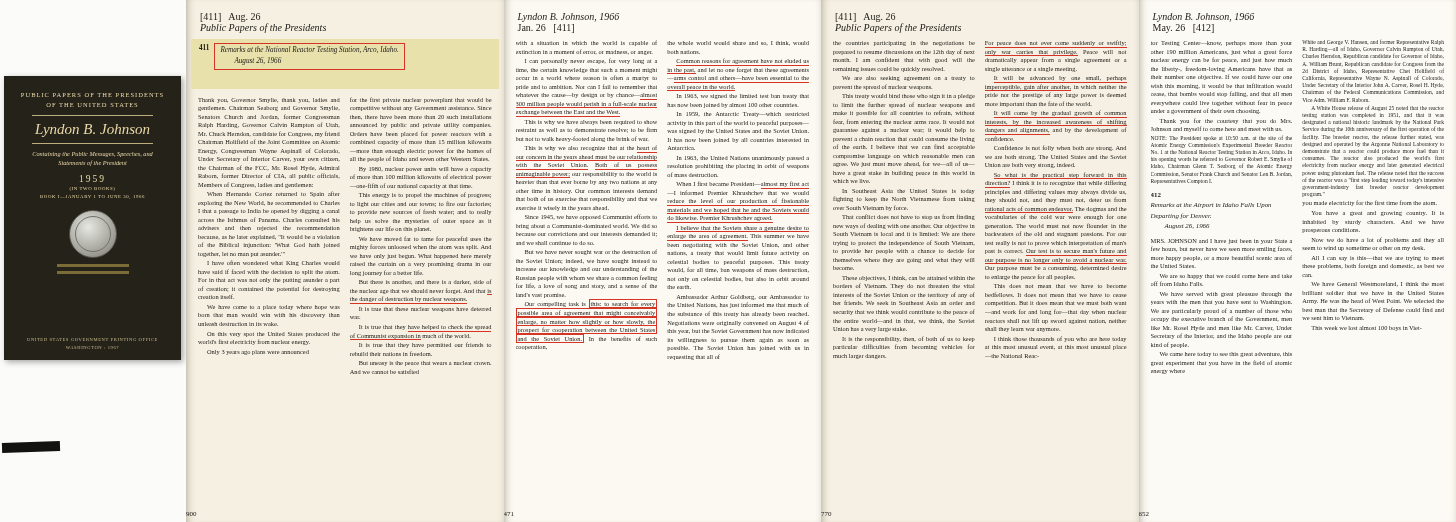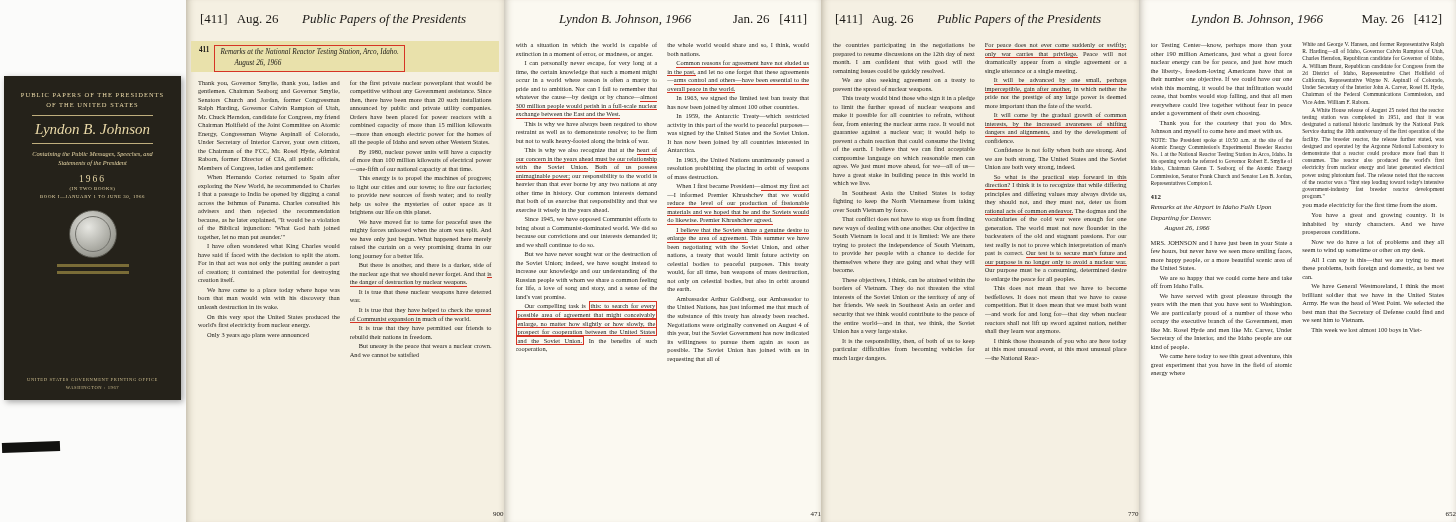--- a/index.html
+++ b/index.html
@@ -1,20 +1,20 @@
 <!DOCTYPE html>
 <html><head>
 <meta charset="utf-8">
 <style>
   html,body{margin:0;padding:0;background:#ddd;}
   #scan{width:1456px;height:522px;display:flex;background:#fdfdfc;overflow:hidden;
         font-family:"Liberation Serif","DejaVu Serif",serif;color:#1c1a17;}
   
   .cover-wrap{width:186px;min-width:186px;position:relative;background:#fbfbfa;}
-  .cover{position:absolute;left:4px;top:76px;width:177px;height:324px;background:#25221a;
+  .cover{position:absolute;left:4px;top:76px;width:177px;height:284px;background:#25221a;
          color:#ead9a8;text-align:center;box-shadow:2px 2px 6px rgba(0,0,0,.35);}
   .cv-series{margin-top:14px;font-size:6.5px;letter-spacing:1px;line-height:1.55;}
   .cv-rule{width:68%;border-top:1px solid #bfae7d;margin:5px auto;}
   .cv-author{font-style:italic;font-size:15px;margin:5px 0 2px;}
   .cv-sub{font-style:italic;font-size:6.3px;line-height:1.45;margin:4px 14px 0;}
   .cv-year{font-size:9.5px;letter-spacing:2px;margin-top:7px;}
   .cv-books{font-size:4.8px;letter-spacing:.6px;margin-top:2px;}
   .cv-book1{font-size:4.8px;letter-spacing:.6px;margin-top:3px;}
   .cv-seal{width:46px;height:46px;border-radius:50%;margin:11px auto 6px;
            background:radial-gradient(circle at 40% 35%,#e7e7e2,#9a9a92 70%,#6e6e66);
@@ -25,58 +25,58 @@
             filter:blur(.7px);}
   .cv-pub{position:absolute;bottom:8px;left:0;right:0;font-size:4.6px;letter-spacing:.6px;
           line-height:1.7;color:#cdbd8e;}
   .black-mark{position:absolute;left:2px;bottom:70px;width:58px;height:10px;background:#121210;
               transform:rotate(-2deg);}
   
   #pages{flex:1;display:flex;}
   .page{flex:1 1 0;position:relative;display:flex;flex-direction:column;
         padding:9px 12px 16px;overflow:hidden;
         box-shadow:inset 7px 0 9px -7px rgba(60,45,20,.45), inset -5px 0 7px -6px rgba(60,45,20,.22);}
-  .phead{display:flex;align-items:baseline;font-size:13px;margin:2px 2px 14px;}
+  .phead{display:flex;align-items:baseline;font-size:10px;margin:2px 2px 6px;flex-direction:column;}
   .ph-l,.ph-r{white-space:pre;}
   .ph-c{flex:1;text-align:center;font-style:italic;}
   .section{font-size:7.2px;margin:1px 0 7px;line-height:1.5;text-align:left;}
-  .section.hl{background:#e9e1ab;margin:0 -7px 7px;padding:4px 8px 0;}
+  .section.hl{background:#e9e1ab;margin:0 -7px 7px;padding:4px 8px 19px;}
   .secnum{font-weight:bold;margin-right:5px;vertical-align:top;}
   .secbox{display:inline-block;max-width:92%;}
   .secbox.boxed{border:1.5px solid #d63425;padding:1px 5px 2px;}
   .sectitle,.secdate{font-style:italic;}
   .secdate{display:block;padding-left:14px;}
   .cols{flex:1;display:flex;gap:10px;overflow:hidden;}
   .col{flex:1 1 0;overflow:hidden;text-align:justify;font-size:6.4px;line-height:1.33;}
   .col p{margin:0 0 1px;text-indent:9px;}
   .col p.noind{text-indent:0;}
   .col p.small{font-size:5.55px;line-height:1.3;}
   .col .section{font-size:6.9px;margin:5px 0 5px;}
-  .pnum{position:absolute;bottom:4px;left:0;right:0;text-align:right;font-size:7px;}
+  .pnum{position:absolute;bottom:4px;left:0;right:0;text-align:left;font-size:7px;}
   
   .mark-u{border-bottom:1.4px solid #d63425;padding-bottom:.5px;}
   .mark-b{border:1.2px solid #d63425;padding:0 1px;
           box-decoration-break:clone;-webkit-box-decoration-break:clone;}
 </style>
 </head>
 <body>
 
 <div id="scan">
 
   <div class="cover-wrap">
     <div class="cover">
       <div class="cv-series">
         <div>PUBLIC PAPERS OF THE PRESIDENTS</div>
         <div>OF THE UNITED STATES</div>
       </div>
       <div class="cv-rule"></div>
       <div class="cv-author">Lyndon B. Johnson</div>
       <div class="cv-rule"></div>
       <div class="cv-sub">Containing the Public Messages, Speeches, and Statements of the President</div>
-      <div class="cv-year">1966</div>
+      <div class="cv-year">1959</div>
       <div class="cv-books">(IN TWO BOOKS)</div>
       <div class="cv-book1">BOOK I—JANUARY 1 TO JUNE 30, 1966</div>
       <div class="cv-seal"></div>
       <div class="cv-stamp"></div>
       <div class="cv-pub">
         <div>UNITED STATES GOVERNMENT PRINTING OFFICE</div>
         <div>WASHINGTON : 1967</div>
       </div>
     </div>
     <div class="black-mark"></div>

